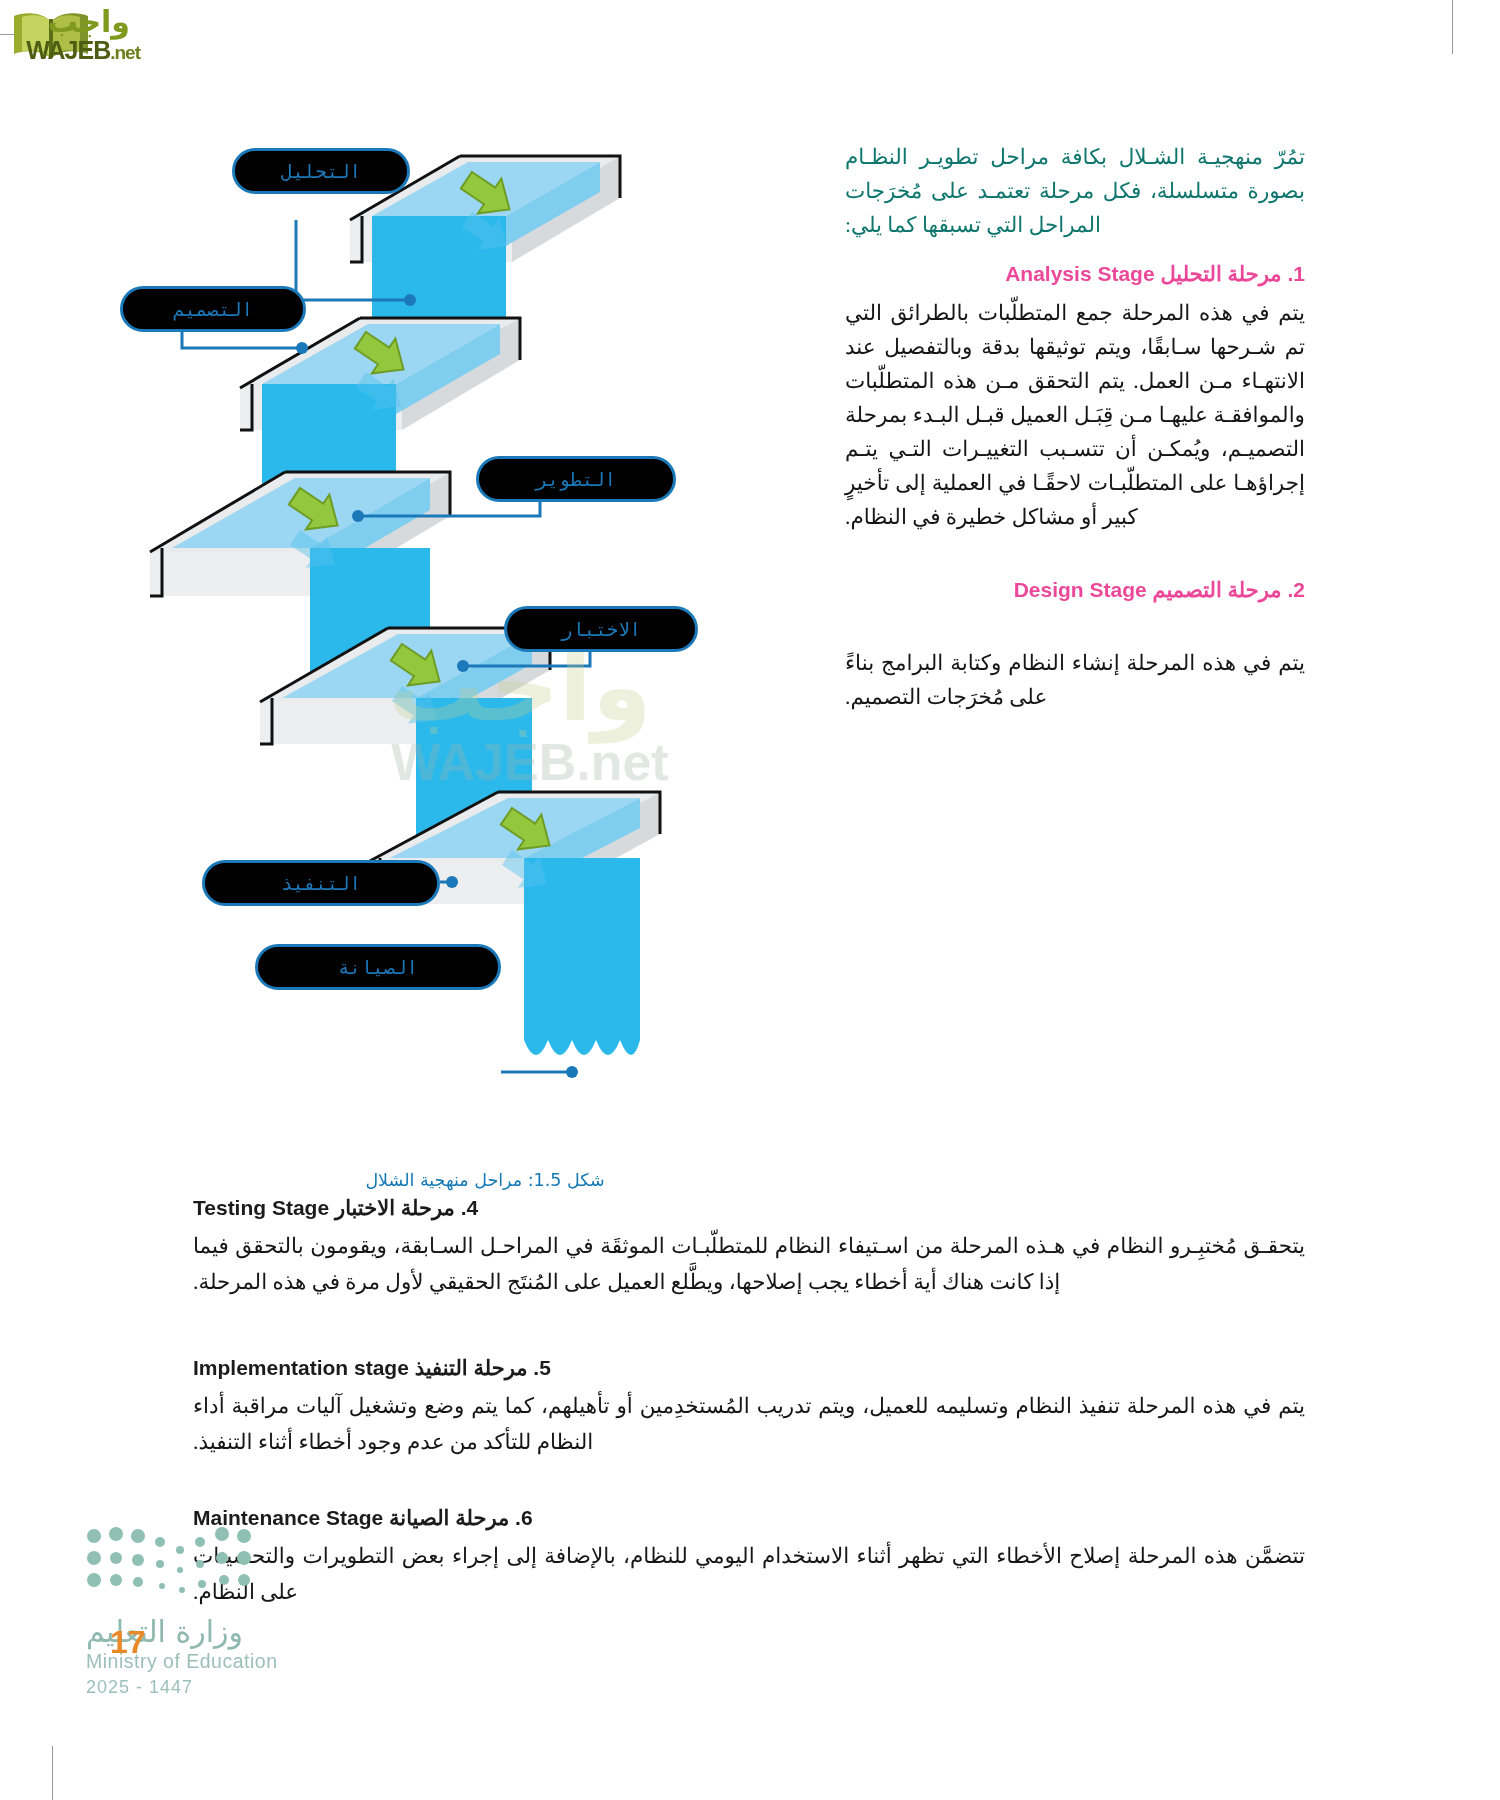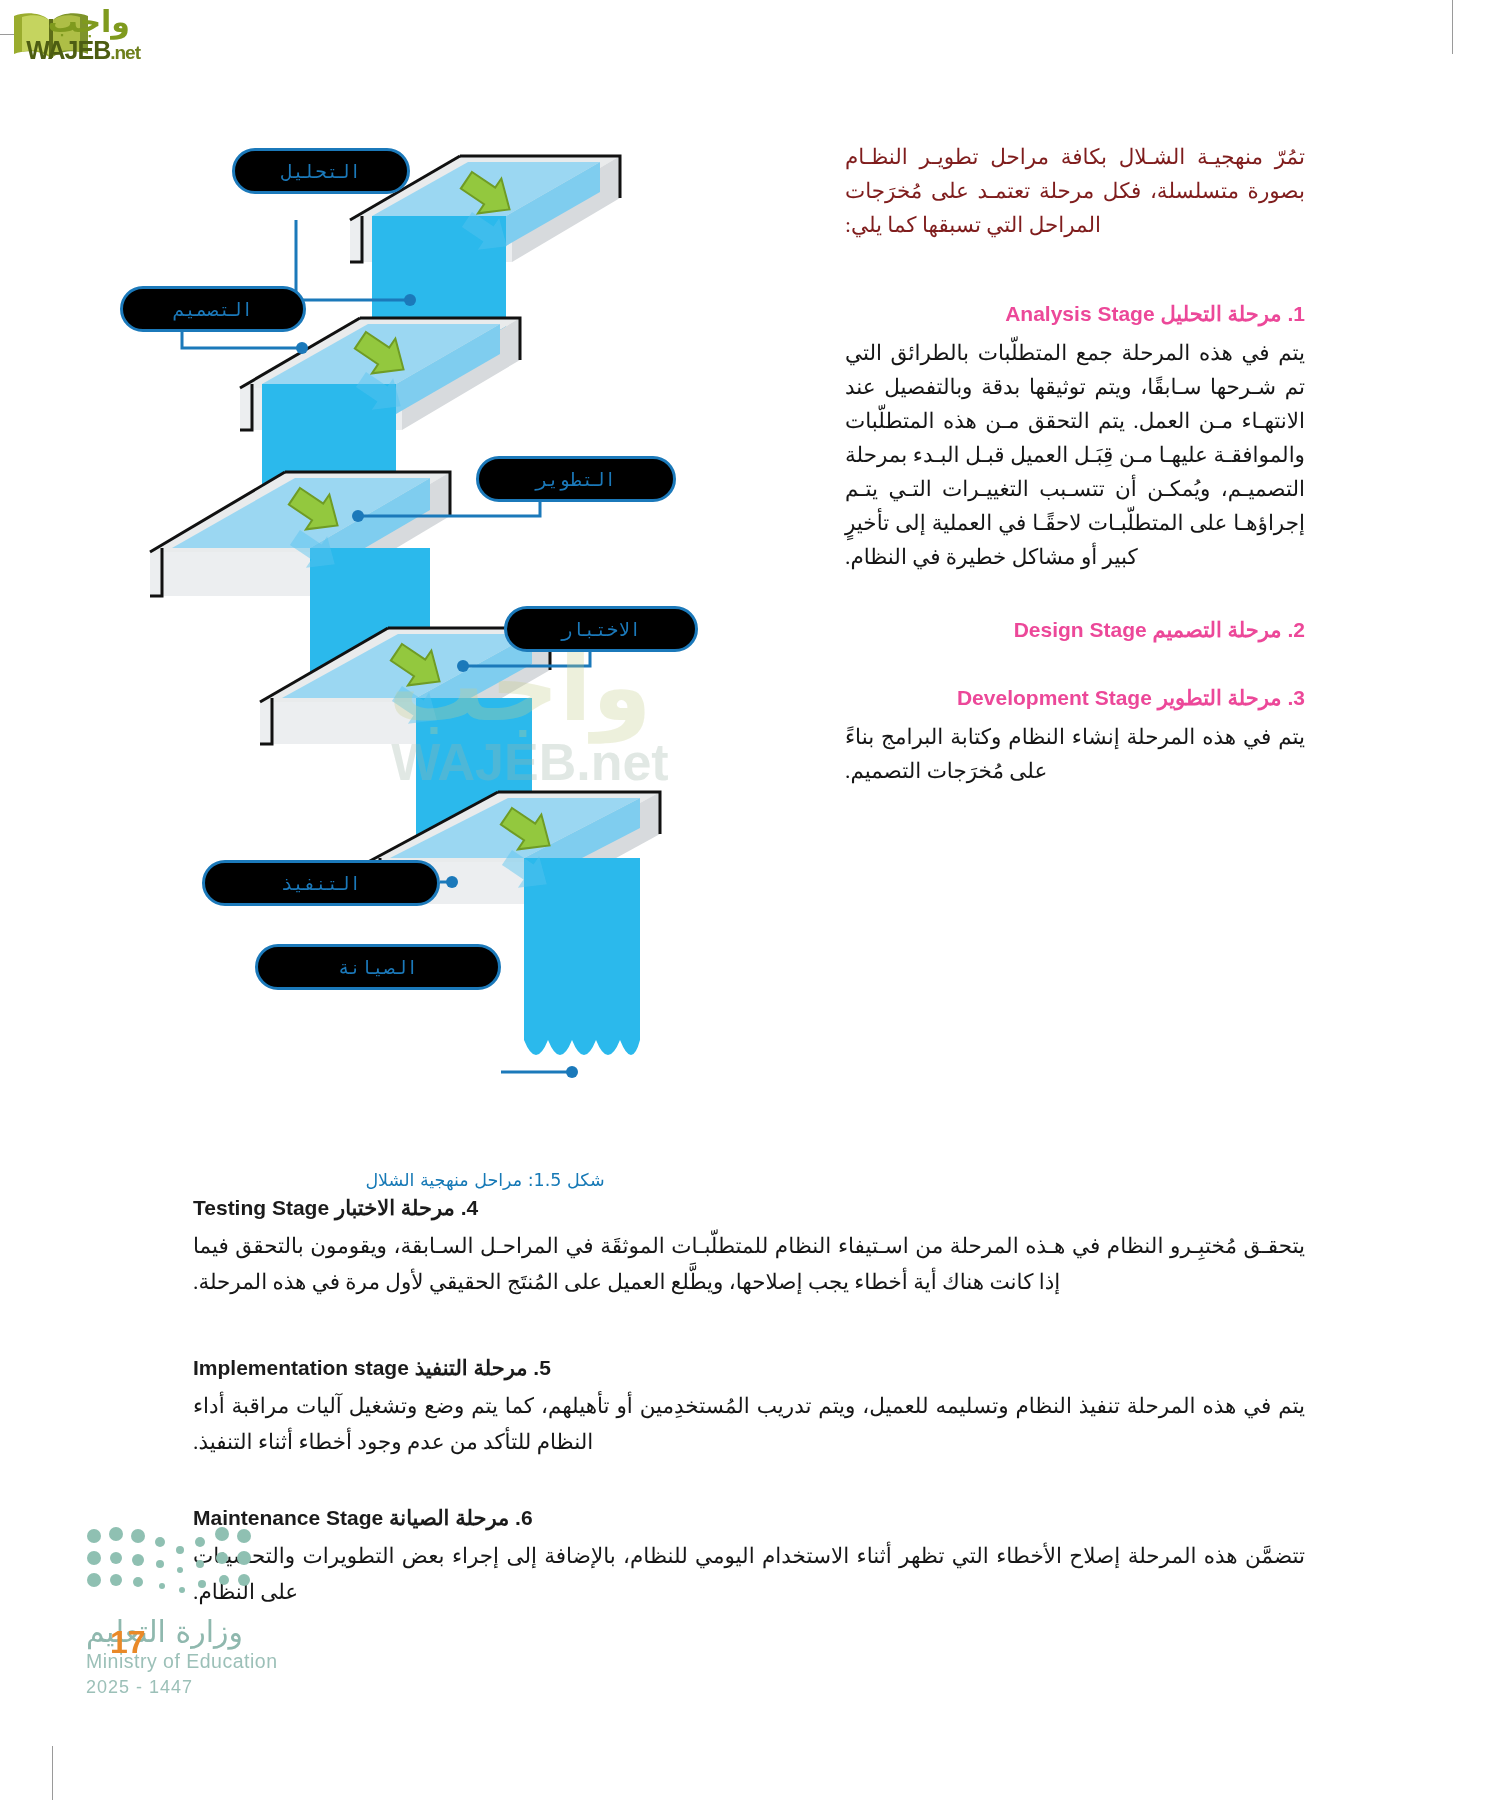--- a/index.html
+++ b/index.html
@@ -22,22 +22,22 @@
     font-size:25px;font-weight:700;color:#4d5d12;letter-spacing:-1px;direction:ltr;}
   .wajeb-en .net{color:#6d7f1c;font-size:19px;}
   .book{position:absolute;left:2px;top:6px;width:82px;height:52px;}
 
   
   .col-right{
     position:absolute;right:195px;top:140px;width:460px;
     text-align:justify;direction:rtl;
   }
   .intro{
-    font-size:21.5px;line-height:34px;color:#7f1d1d;text-align:justify;
-    text-align-last:left;margin-bottom:60px;
+    font-size:21.5px;line-height:34px;color:#0f766e;text-align:justify;
+    text-align-last:left;margin-bottom:20px;
   }
   .sec{margin-bottom:26px;}
   .sec h3{
     margin:1px 0 10px 0;font-family:"Liberation Sans",sans-serif;
     font-size:21px;font-weight:700;color:#ec4899;text-align:right;direction:rtl;
   }
   .sec p{
     margin:0;font-size:21.5px;line-height:34px;color:#161616;
     text-align:justify;text-align-last:left;
   }
@@ -312,25 +312,20 @@
 
     <div class="sec s2">
       <h3>
         <span>2.</span>
         <span>مرحلة التصميم</span>
         <span>Design Stage</span>
       </h3>
     </div>
 
     <div class="sec s3">
-      <h3>
-        <span>3.</span>
-        <span>مرحلة التطوير</span>
-        <span>Development Stage</span>
-      </h3>
       <p>يتم في هذه المرحلة إنشاء النظام وكتابة البرامج بناءً على مُخرَجات التصميم.</p>
     </div>
   </div>
 
   <div class="wide w4">
     <h3>
       <span>4.</span>
       <span>مرحلة الاختبار</span>
       <span>Testing Stage</span>
     </h3>

